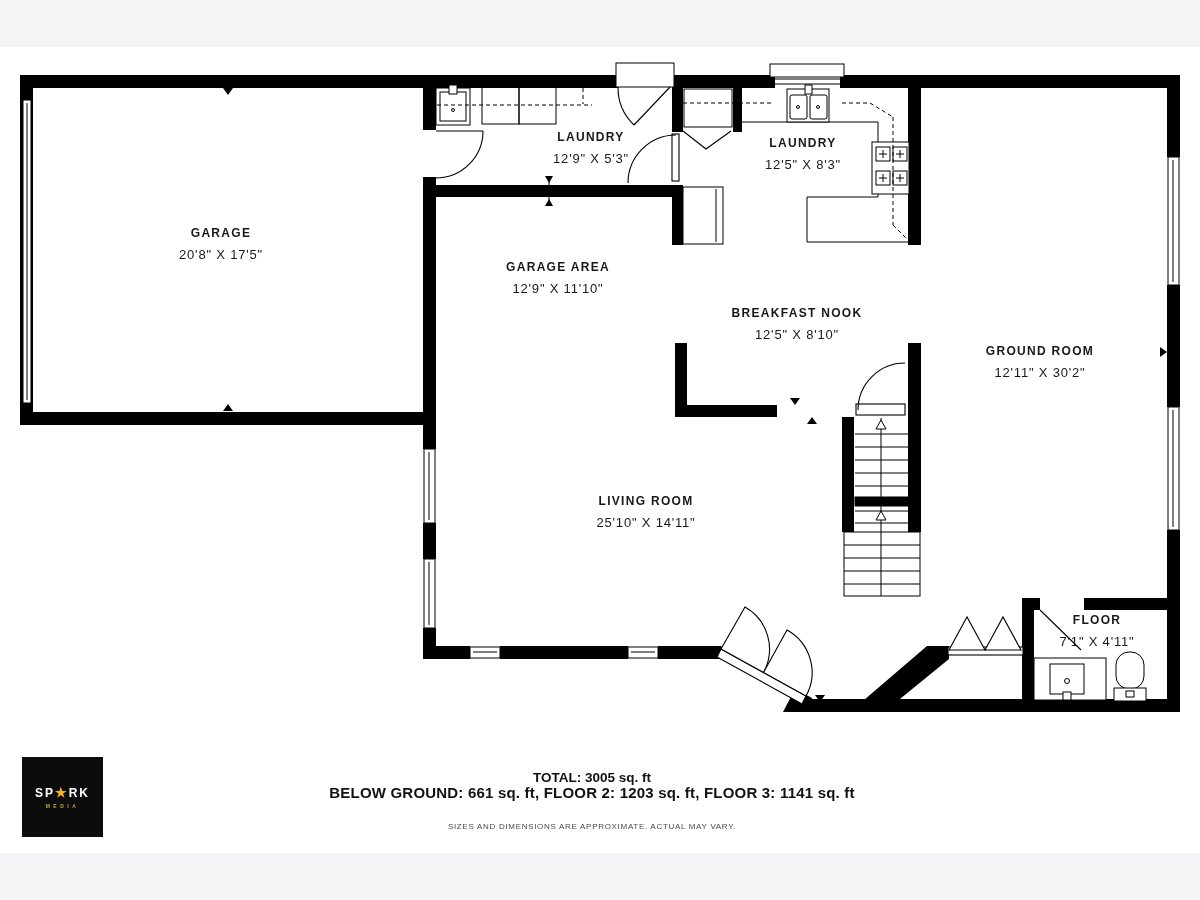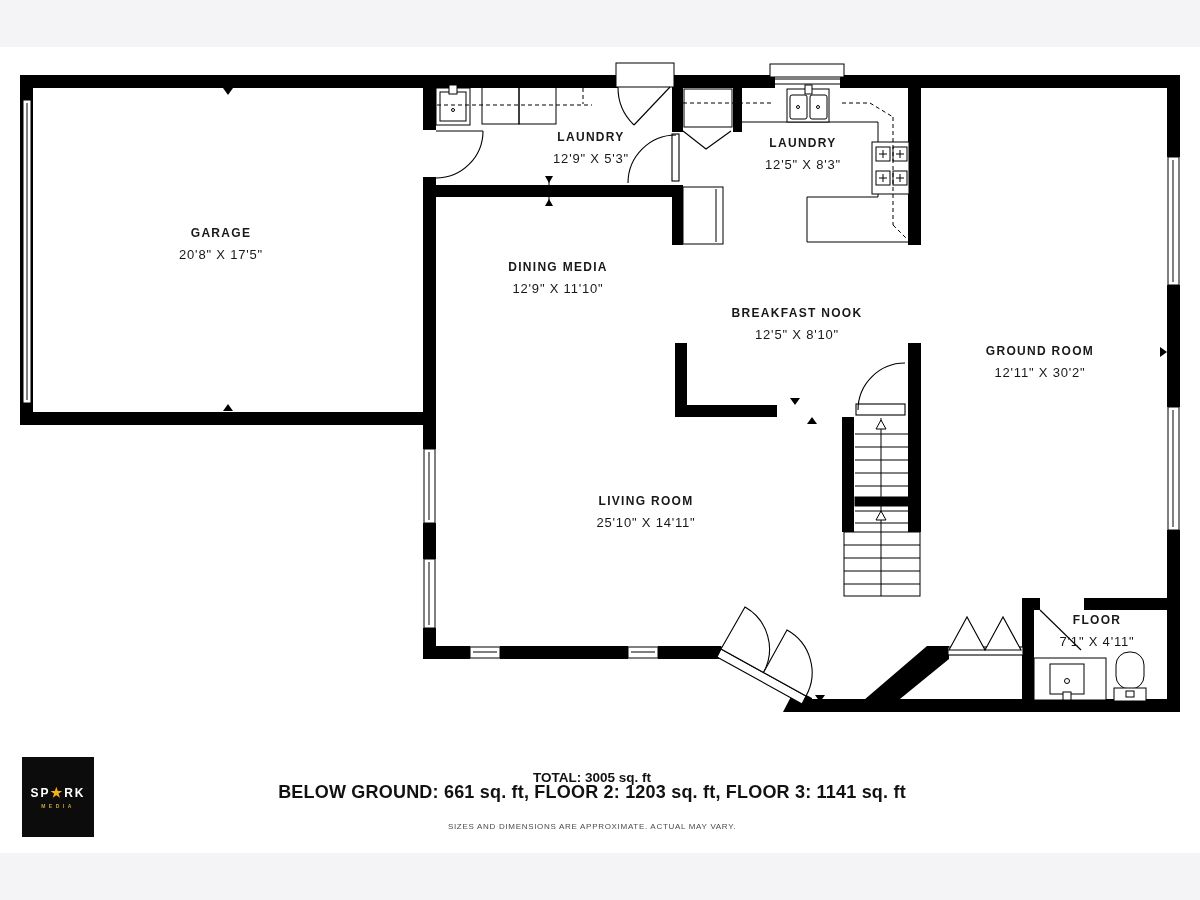--- a/index.html
+++ b/index.html
@@ -22,26 +22,26 @@
   .room-name{
     font-size:12px;font-weight:600;letter-spacing:1.3px;line-height:22px;color:#181818;
   }
   .room-dims{
     font-size:13px;font-weight:500;letter-spacing:.8px;line-height:21px;color:#181818;
   }
   .footer{
     position:absolute;left:0;top:770px;width:1184px;text-align:center;
   }
   .footer-total{font-size:13.5px;font-weight:700;line-height:16px;color:#111;}
-  .footer-line{font-size:18px;font-weight:600;line-height:13.5px;color:#111;letter-spacing:.2px;}
+  .footer-line{font-size:15px;font-weight:600;line-height:13.5px;color:#111;letter-spacing:.2px;}
   .footer-disclaimer{
     font-size:8px;font-weight:500;color:#4a4a4a;letter-spacing:.7px;margin-top:22px;
   }
   .logo{
-    position:absolute;left:22px;top:757px;width:72px;height:80px;
+    position:absolute;left:22px;top:757px;width:81px;height:80px;
     background:#0c0c0c;display:flex;flex-direction:column;
     align-items:center;justify-content:center;
   }
   .logo-word{color:#ffffff;font-size:12px;font-weight:700;letter-spacing:2px;line-height:14px;}
   .logo-star{color:#f2b01e;font-size:13px;}
   .logo-sub{color:#c9a23a;font-size:5px;font-weight:600;letter-spacing:3.5px;margin-top:3px;}
 </style>
 </head>
 <body>
 
@@ -267,21 +267,21 @@
 </div>
 <div class="room-label" style="left:591px;top:126px;">
   <div class="room-name">LAUNDRY</div>
   <div class="room-dims">12'9" X 5'3"</div>
 </div>
 <div class="room-label" style="left:803px;top:132px;">
   <div class="room-name">LAUNDRY</div>
   <div class="room-dims">12'5" X 8'3"</div>
 </div>
 <div class="room-label" style="left:558px;top:256px;">
-  <div class="room-name">DINING MEDIA</div>
+  <div class="room-name">GARAGE AREA</div>
   <div class="room-dims">12'9" X 11'10"</div>
 </div>
 <div class="room-label" style="left:797px;top:302px;">
   <div class="room-name">BREAKFAST NOOK</div>
   <div class="room-dims">12'5" X 8'10"</div>
 </div>
 <div class="room-label" style="left:1040px;top:340px;">
   <div class="room-name">GROUND ROOM</div>
   <div class="room-dims">12'11" X 30'2"</div>
 </div>

